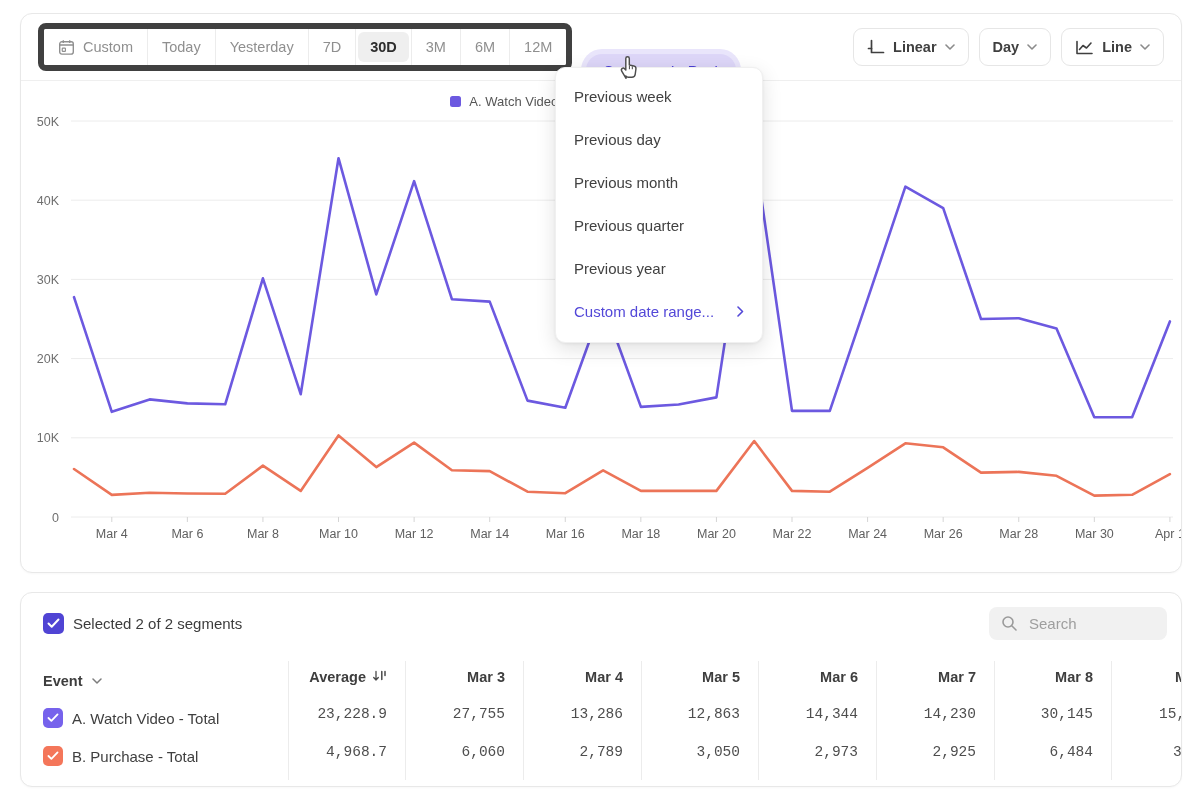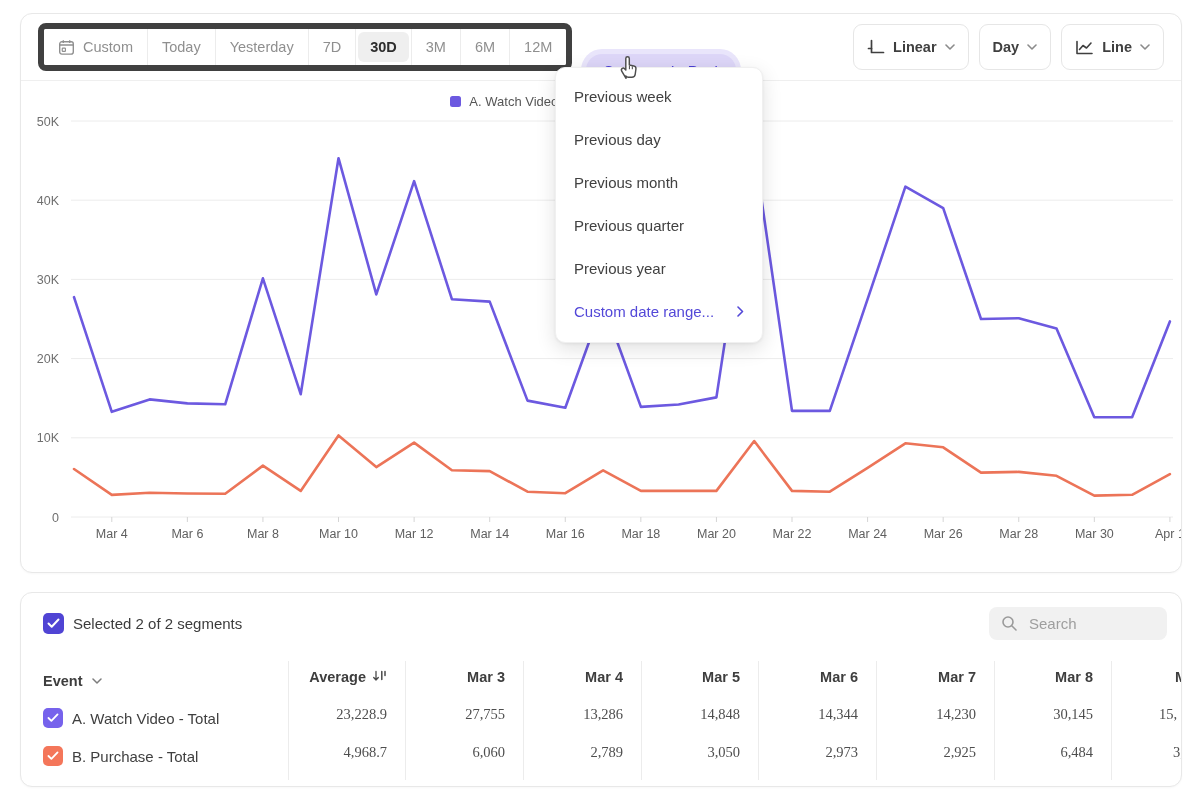--- a/index.html
+++ b/index.html
@@ -17,21 +17,21 @@
   .range-item{display:flex;align-items:center;gap:8px;padding:0 14px;font-size:14.5px;color:#8f8f8f;
               border-left:1px solid #ececec;cursor:pointer;white-space:nowrap;background:#fff;}
   .range-item:first-child{border-left:none;}
   .range-item.sel{position:relative;}
   .range-item.sel span{position:relative;z-index:1;font-weight:700;color:#2d2d2d;}
   .range-item.sel::before{content:"";position:absolute;inset:3px 2px;background:#efefef;border-radius:6px;}
   .compare-btn{margin-left:14px;height:34px;padding:0 17px;border:none;border-radius:16px;
                background:#ddd6f8;color:#4b3fd6;font-size:14.5px;font-weight:600;
                font-family:"Liberation Sans",sans-serif;box-shadow:0 0 0 5px #e9e5fb;cursor:pointer;margin-top:48px;}
   .spacer{flex:1;}
-  .tool-btn{display:flex;align-items:center;gap:8px;height:46px;padding:0 13px;margin-left:10px;
+  .tool-btn{display:flex;align-items:center;gap:8px;height:38px;padding:0 13px;margin-left:10px;
             background:#fff;border:1px solid #e6e6e6;border-radius:9px;font-size:14.5px;font-weight:600;
             color:#3f3f3f;font-family:"Liberation Sans",sans-serif;cursor:pointer;}
 
   
   .chart-area{position:absolute;inset:0;}
   .chart-svg{position:absolute;left:0;top:0;}
   .legend{position:absolute;left:0;right:0;top:80px;display:flex;justify-content:center;gap:26px;
           font-size:13px;color:#565656;z-index:1;}
   .legend-item{display:flex;align-items:center;gap:8px;}
   .swatch{width:11px;height:11px;border-radius:2.5px;display:inline-block;}
@@ -52,21 +52,21 @@
           background:#f1f1f1;border-radius:8px;padding:0 12px;box-sizing:border-box;}
   .search input{border:none;outline:none;background:transparent;font-size:15px;color:#4a4a4a;width:120px;
                 font-family:"Liberation Sans",sans-serif;}
   .search input::placeholder{color:#9e9e9e;}
   .tbl{position:absolute;left:0;top:66px;right:-70px;}
   .trow{display:flex;align-items:center;height:38px;}
   .trow.head{height:36px;}
   .tcell{box-sizing:border-box;padding-right:18px;text-align:right;flex:none;}
   .tcell.evt{display:flex;align-items:center;text-align:center;padding-left:22px;padding-right:0;gap:9px;margin-top:8px;}
   .hdr{font-size:14.5px;font-weight:600;color:#3e3e3e;}
-  .num{font-family:Liberation Serif, serif;font-size:14.5px;color:#4e4e4e;}
+  .num{font-family:Liberation Mono, monospace;font-size:14.5px;color:#4e4e4e;}
   .rlabel{font-size:15px;color:#3f3f3f;}
   .vdiv{position:absolute;top:68px;height:119px;width:1px;background:#ececec;}
   .clipL{text-align:left;padding-right:0;}
 </style>
 </head>
 <body>
 
 <div class="page">
 
   <section class="card top-card">
@@ -261,21 +261,21 @@
             <span class="checkbox" style="width:20px;height:20px;background:#7662ec">
               <svg width="12" height="10" viewBox="0 0 13 11">
                 <path d="M1.5 5.5l3.2 3.2L11.5 1.5" stroke="#fff" stroke-width="2" fill="none" stroke-linecap="round" stroke-linejoin="round"></path>
               </svg>
             </span>
             <span class="rlabel">A. Watch Video - Total</span>
           </div>
           <div class="tcell num" style="width:117px">23,228.9</div>
           <div class="tcell num" style="width:118px">27,755</div>
           <div class="tcell num" style="width:118px">13,286</div>
-          <div class="tcell num" style="width:117px">14,848</div>
+          <div class="tcell num" style="width:117px">12,863</div>
           <div class="tcell num" style="width:118px">14,344</div>
           <div class="tcell num" style="width:118px">14,230</div>
           <div class="tcell num" style="width:117px">30,145</div>
           <div class="tcell num clipL" style="width:120px;padding-left:48px">15,</div>
         </div>
         <div class="trow">
           <div class="tcell evt" style="width:267px">
             <span class="checkbox" style="width:20px;height:20px;background:#f4765a">
               <svg width="12" height="10" viewBox="0 0 13 11">
                 <path d="M1.5 5.5l3.2 3.2L11.5 1.5" stroke="#fff" stroke-width="2" fill="none" stroke-linecap="round" stroke-linejoin="round"></path>

